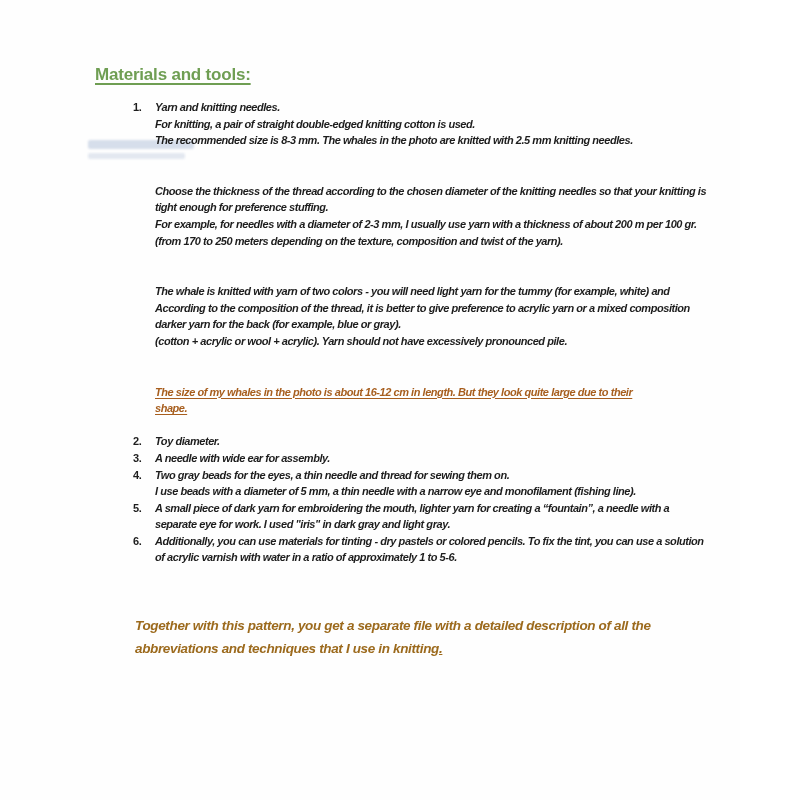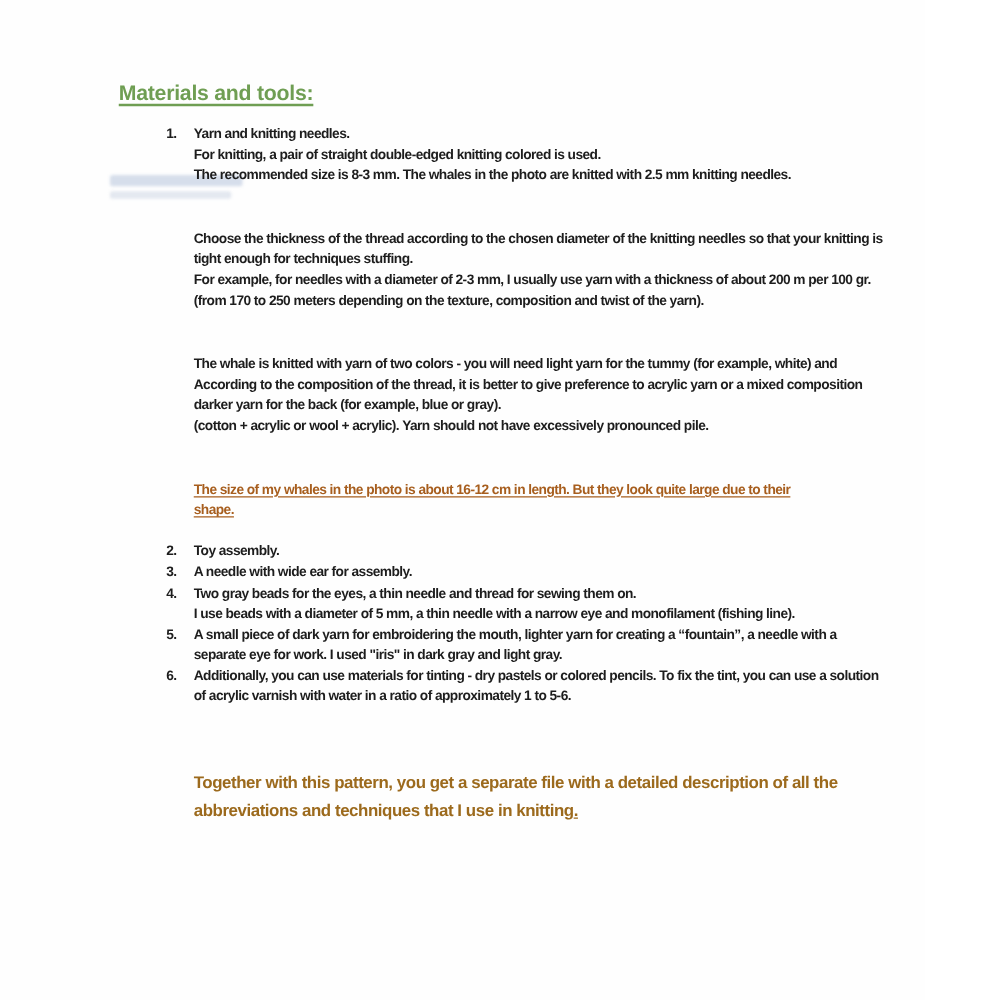--- a/index.html
+++ b/index.html
@@ -52,28 +52,29 @@
   }
   .ibody {
     flex: 1;
     min-width: 0;
   }
   .block + .block {
     margin-top: 34px;
   }
   .ln {
     white-space: nowrap;
+    font-style: italic;
   }
   .highlight .ln {
     color: #a75e1e;
     text-decoration: underline;
     text-underline-offset: 2px;
   }
   .footer {
-    margin-left: 60px;
+    margin-left: 40px;
     margin-top: 48px;
     font-size: 13.5px;
     line-height: 23px;
     letter-spacing: -0.35px;
     color: #9c6a1d;
   }
   .footer .u {
     text-decoration: underline;
   }
   .watermark {
@@ -103,46 +104,46 @@
 
     <h1 class="heading">Materials and tools:</h1>
 
     <div class="list">
 
       <div class="item item-1">
         <div class="num">1.</div>
         <div class="ibody">
           <div class="block">
             <div class="ln">Yarn and knitting needles.</div>
-            <div class="ln">For knitting, a pair of straight double-edged knitting colored is used.</div>
+            <div class="ln">For knitting, a pair of straight double-edged knitting cotton is used.</div>
             <div class="ln">The recommended size is 8-3 mm. The whales in the photo are knitted with 2.5 mm knitting needles.</div>
           </div>
           <div class="block">
             <div class="ln">Choose the thickness of the thread according to the chosen diameter of the knitting needles so that your knitting is</div>
-            <div class="ln">tight enough for techniques stuffing.</div>
+            <div class="ln">tight enough for preference stuffing.</div>
             <div class="ln">For example, for needles with a diameter of 2-3 mm, I usually use yarn with a thickness of about 200 m per 100 gr.</div>
             <div class="ln">(from 170 to 250 meters depending on the texture, composition and twist of the yarn).</div>
           </div>
           <div class="block">
             <div class="ln">The whale is knitted with yarn of two colors - you will need light yarn for the tummy (for example, white) and</div>
             <div class="ln">According to the composition of the thread, it is better to give preference to acrylic yarn or a mixed composition</div>
             <div class="ln">darker yarn for the back (for example, blue or gray).</div>
             <div class="ln">(cotton + acrylic or wool + acrylic). Yarn should not have excessively pronounced pile.</div>
           </div>
           <div class="block highlight">
             <div class="ln">The size of my whales in the photo is about 16-12 cm in length. But they look quite large due to their</div>
             <div class="ln">shape.</div>
           </div>
         </div>
       </div>
 
       <div class="item">
         <div class="num">2.</div>
         <div class="ibody">
-          <div class="ln">Toy assembly.</div>
+          <div class="ln">Toy diameter.</div>
         </div>
       </div>
 
       <div class="item">
         <div class="num">3.</div>
         <div class="ibody">
           <div class="ln">A needle with wide ear for assembly.</div>
         </div>
       </div>
 

